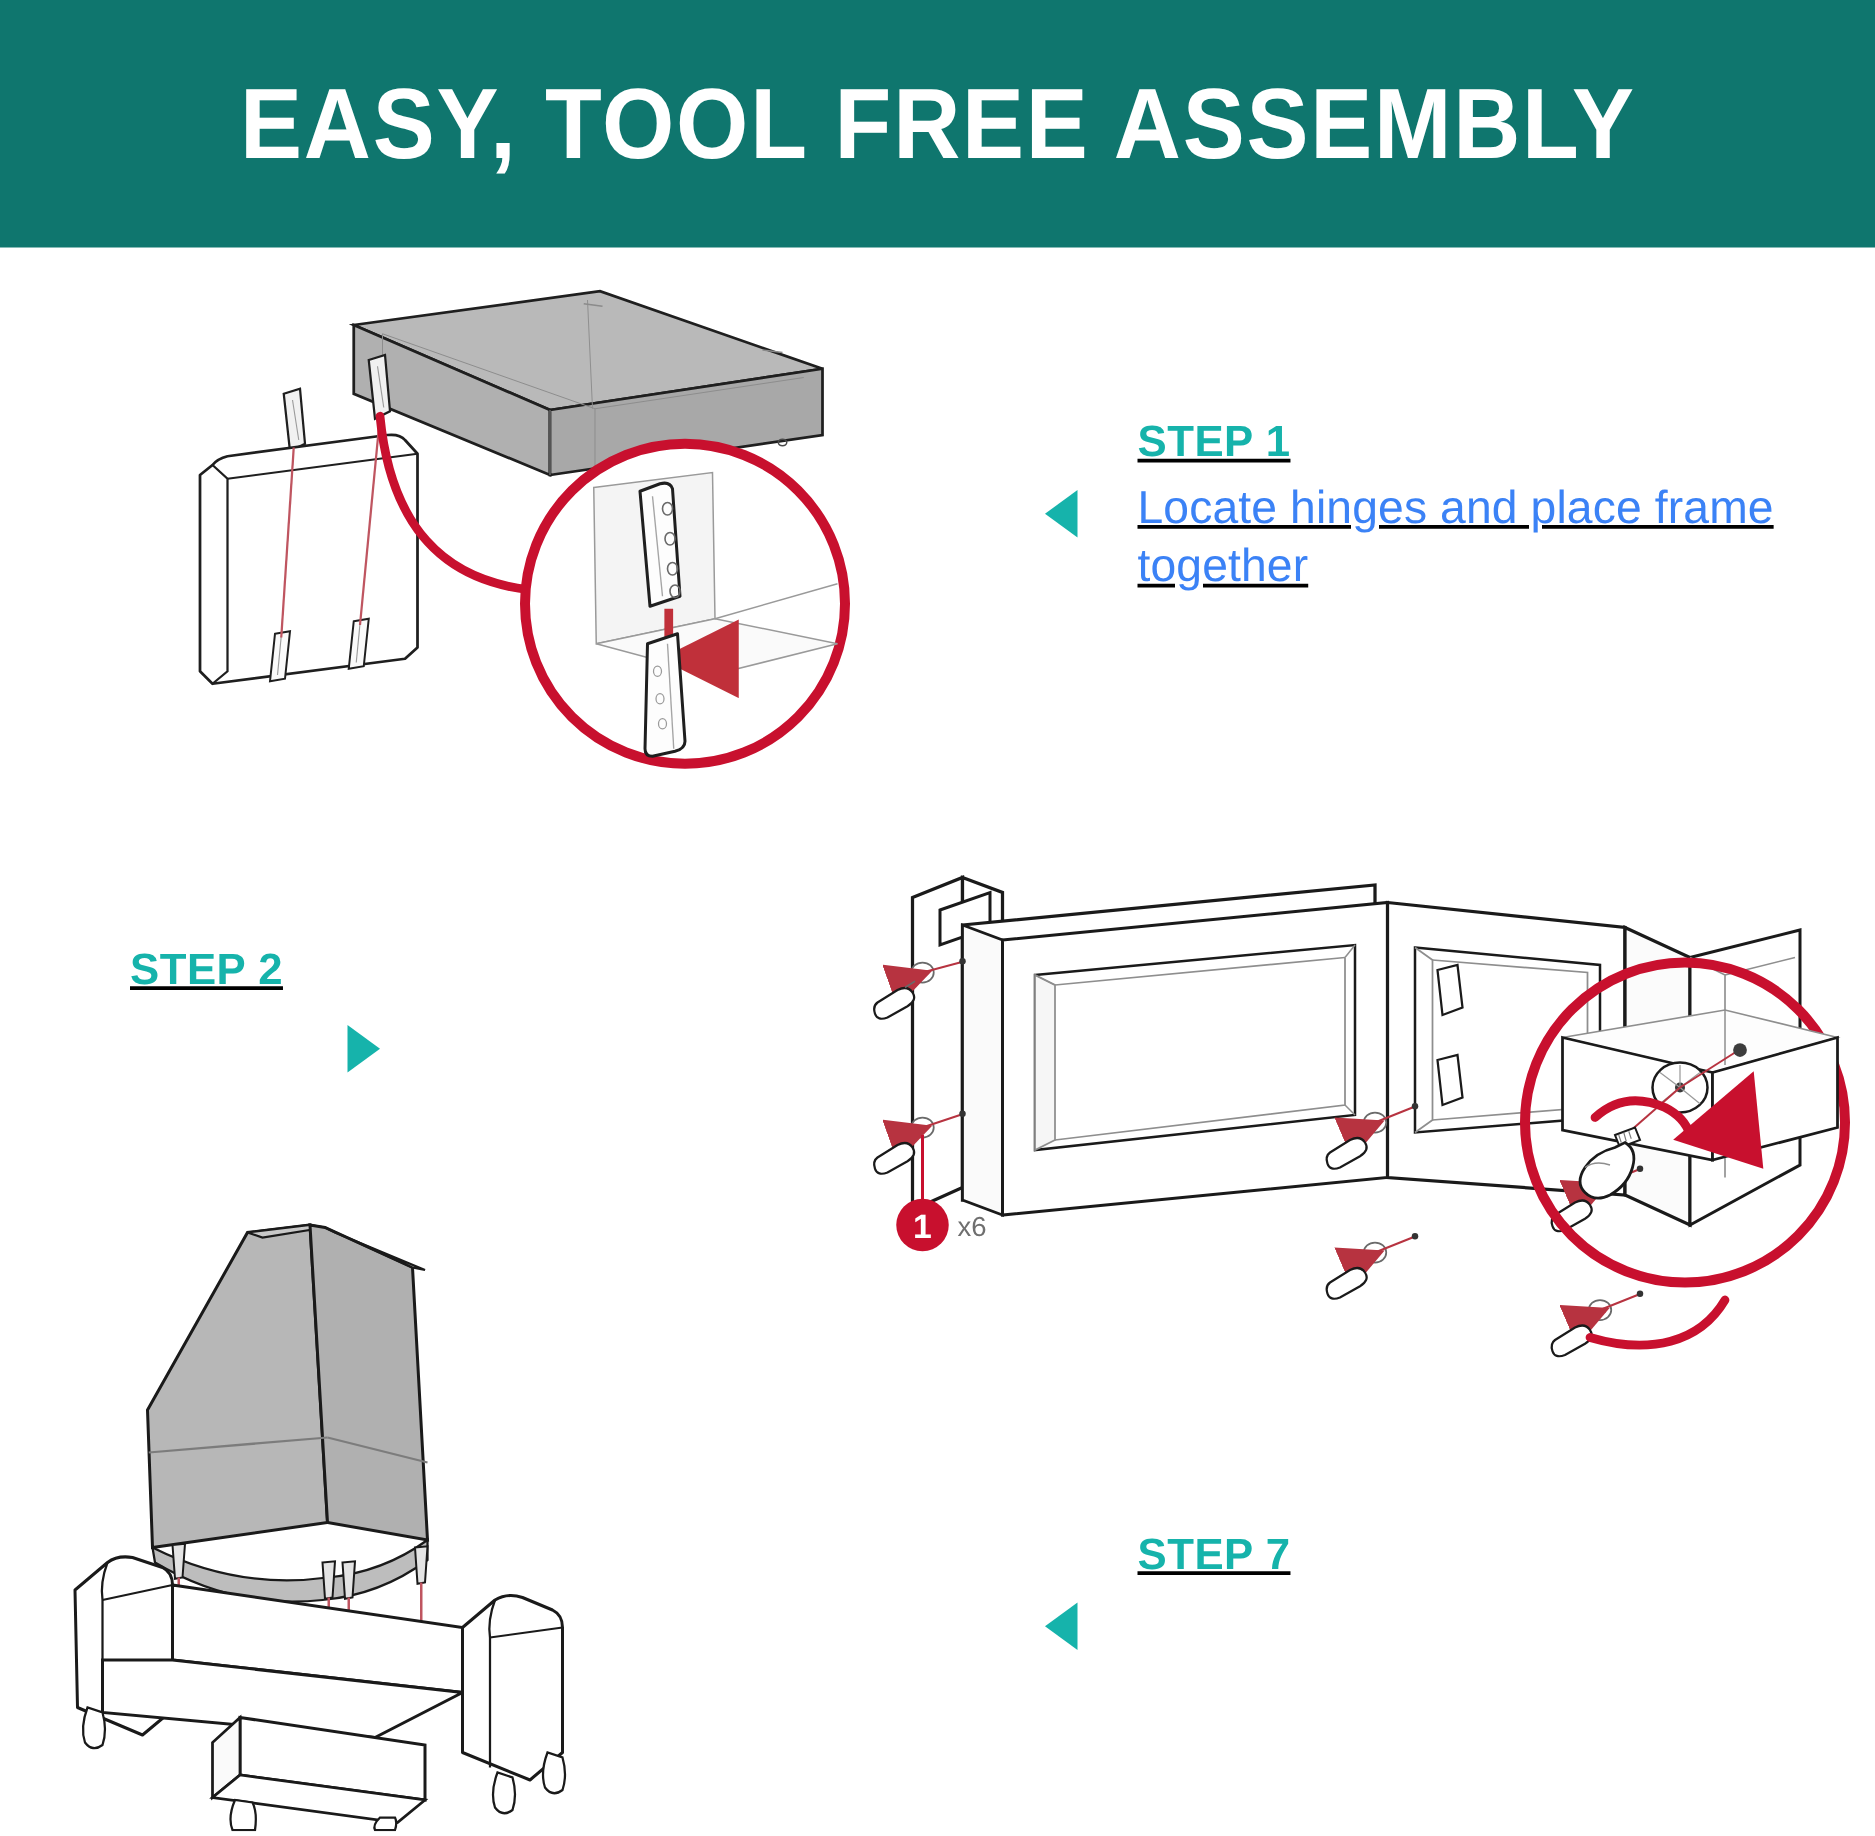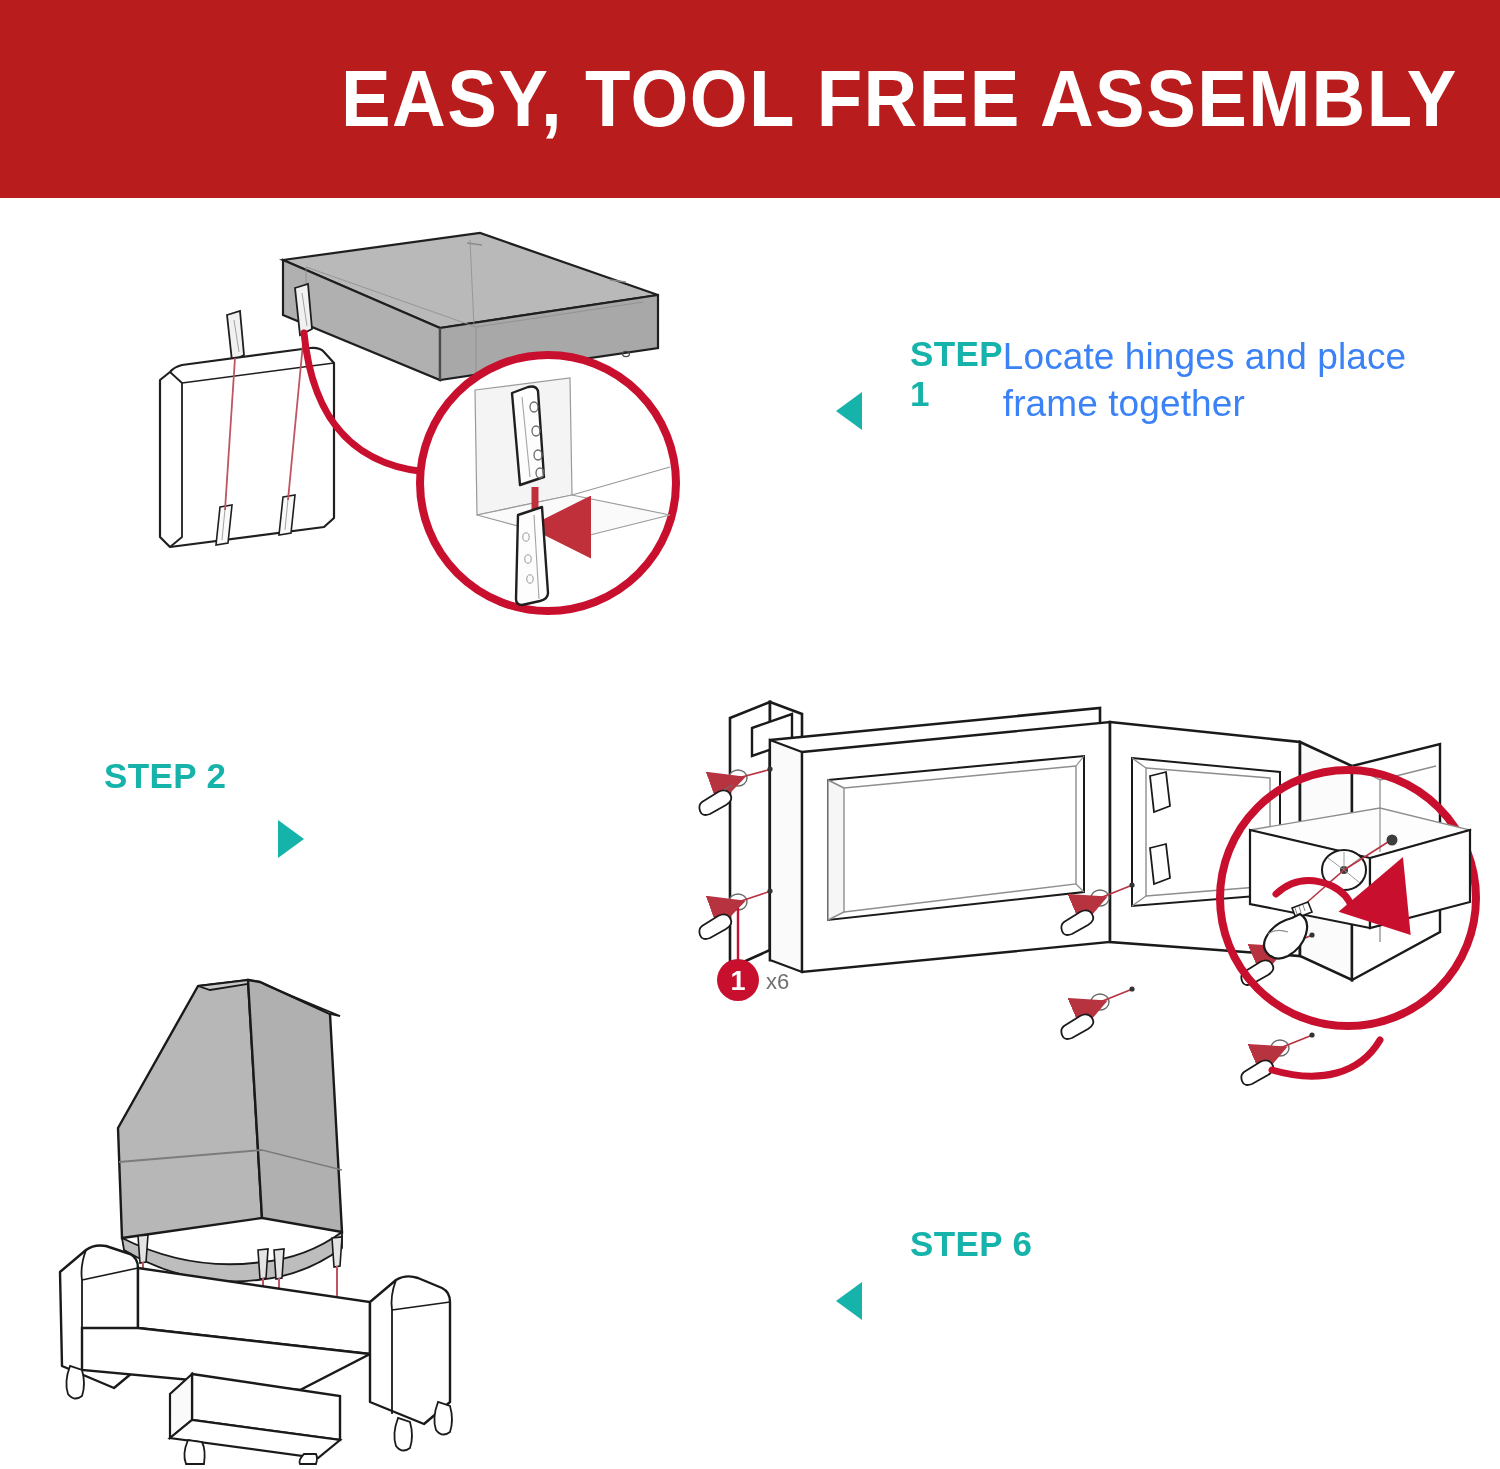--- a/index.html
+++ b/index.html
@@ -6,35 +6,35 @@
   html,body { background:#ffffff; }
   body {
     width:1500px; height:1469px;
     font-family:"Liberation Sans", sans-serif;
     position:relative; overflow:hidden;
   }
 
   
   .banner{
     position:absolute; left:0; top:0; width:1500px; height:198px;
-    background:#b91c1c;
-    display:flex; align-items:center; justify-content:flex-end;
+    background:#0f766e;
+    display:flex; align-items:center; justify-content:center;
   }
   .banner-title{
     color:#ffffff;
     font-family:"Liberation Sans", sans-serif;
     font-size:80px; font-weight:700;
     letter-spacing:1.5px;
     white-space:nowrap;
     transform:scaleX(0.93);
   }
 
   
   .step-block{ position:absolute; display:flex; align-items:flex-start; }
-  .step-text{ display:flex; flex-direction:row; }
+  .step-text{ display:flex; flex-direction:column;text-decoration:underline; }
   .step-head{
     color:#16b3ab; font-size:35px; font-weight:700;
     letter-spacing:0.4px; line-height:1.15; margin-bottom:9px;
   }
   .step-body{
     color:#3b82f6; font-size:37px; font-weight:300;
     line-height:1.27; letter-spacing:0.1px;
   }
   .tri{ width:0;height:0; flex:none; }
   .tri-left{
@@ -374,15 +374,15 @@
 <div class="step-block" id="step2-block">
   <div class="step-text">
     <div class="step-head">STEP 2</div>
   </div>
   <div class="tri tri-right"></div>
 </div>
 
 <div class="step-block" id="step3-block">
   <div class="tri tri-left"></div>
   <div class="step-text">
-    <div class="step-head">STEP 6</div>
+    <div class="step-head">STEP 7</div>
   </div>
 </div>
 
 </body></html>

